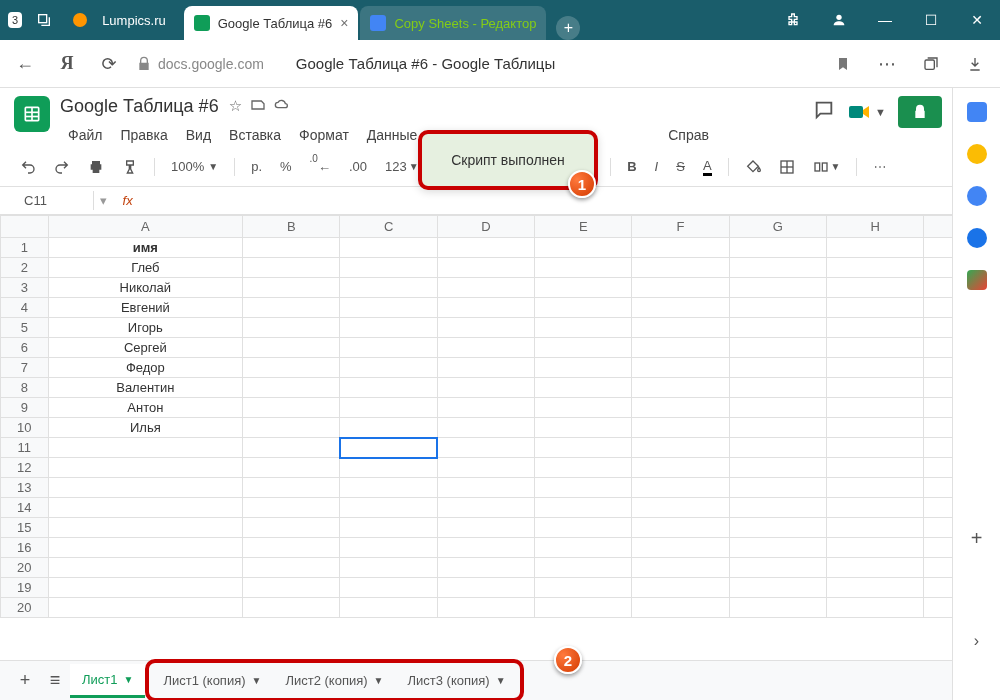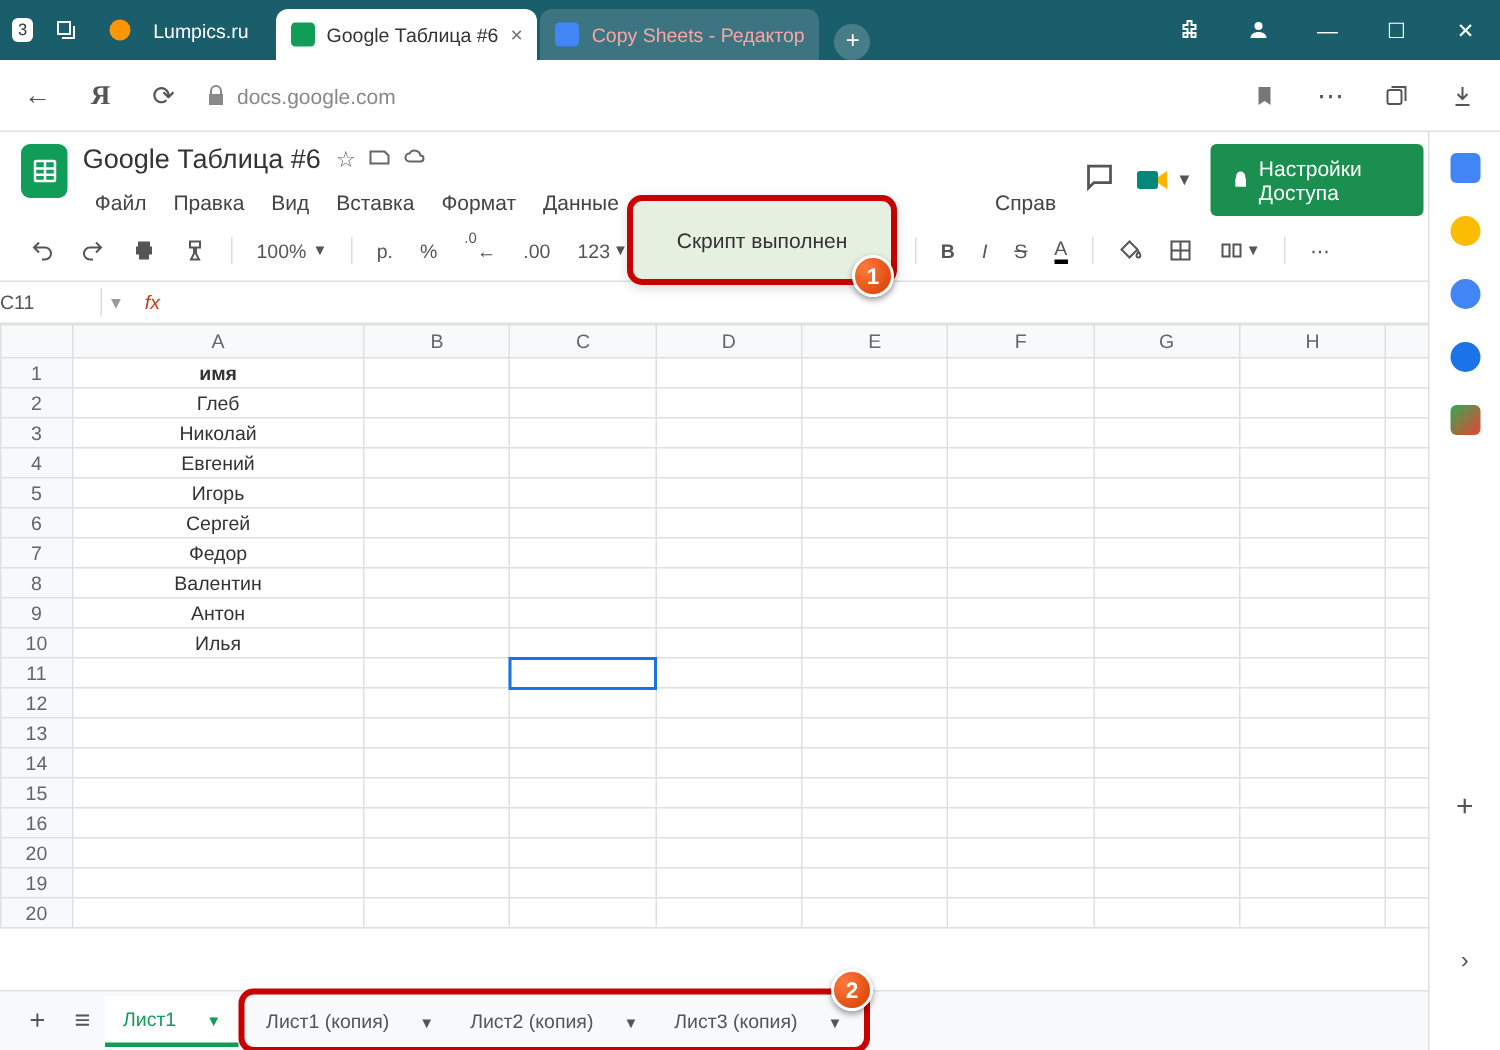--- a/index.html
+++ b/index.html
@@ -5,21 +5,21 @@
 * { box-sizing: border-box; margin: 0; padding: 0; font-family: Arial, sans-serif; }
 body { width: 1000px; height: 700px; overflow: hidden; background: #fff; position: relative; }
 
 .titlebar { height: 40px; background: #1a5d6b; display: flex; align-items: center; color: #fff; font-size: 13px; }
 .titlebar .tb-left { display: flex; align-items: center; gap: 8px; padding: 0 8px; }
 .titlebar .tb-icon { width: 28px; height: 28px; display: flex; align-items: center; justify-content: center; border-radius: 3px; }
 .tb-house { background: #fff; color: #333; font-size: 11px; border-radius: 4px; padding: 2px 4px; }
 .tb-orange { width: 14px; height: 14px; background: #ff9500; border-radius: 50%; }
 .titlebar .tabs { display: flex; align-items: flex-end; height: 100%; margin-left: 10px; }
 .tab { height: 34px; padding: 0 10px; display: flex; align-items: center; gap: 8px; font-size: 13px; border-radius: 8px 8px 0 0; margin-right: 2px; min-width: 160px; max-width: 200px; }
-.tab.inactive { background: rgba(255,255,255,0.15); color: #fca5a5; }
+.tab.inactive { background: rgba(255,255,255,0.15); color: #84cc16; }
 .tab.active { background: #fff; color: #333; }
 .tab-fav { width: 16px; height: 16px; border-radius: 3px; flex-shrink: 0; }
 .tab-close { font-size: 14px; color: inherit; opacity: 0.7; margin-left: auto; }
 .newtab { width: 24px; height: 24px; background: rgba(255,255,255,0.2); border-radius: 50%; display: flex; align-items: center; justify-content: center; margin-left: 8px; font-size: 16px; }
 .tb-right { margin-left: auto; display: flex; align-items: center; }
 .sys-btn { width: 46px; height: 40px; display: flex; align-items: center; justify-content: center; font-size: 14px; }
 
 .addr-bar { height: 48px; background: #fff; display: flex; align-items: center; padding: 0 10px; gap: 12px; font-size: 14px; color: #555; border-bottom: 1px solid #e0e0e0; }
 .addr-btn { width: 30px; height: 30px; display: flex; align-items: center; justify-content: center; font-size: 18px; color: #555; }
 .addr-url { display: flex; align-items: center; gap: 6px; color: #888; }
@@ -40,42 +40,42 @@
 .meet-ico { width: 24px; height: 24px; }
 .share-btn { background: #1a8f4f; color: #fff; padding: 8px 14px; border-radius: 4px; font-size: 14px; font-weight: 500; display: flex; align-items: center; gap: 6px; }
 .avatar { width: 32px; height: 32px; background: #2a2a2a; border-radius: 50%; }
 
 .toolbar { display: flex; align-items: center; padding: 6px 14px; gap: 6px; font-size: 13px; color: #555; border-bottom: 1px solid #e0e0e0; }
 .tb-btn { padding: 4px 6px; display: flex; align-items: center; }
 .tb-sep { width: 1px; height: 18px; background: #ddd; margin: 0 4px; }
 .tb-collapse { margin-left: auto; font-size: 16px; }
 
 .name-box-row { display: flex; align-items: center; padding: 4px 0; border-bottom: 1px solid #e0e0e0; font-size: 13px; }
-.name-box { width: 68px; padding: 2px 0; color: #555; border-right: 1px solid #ddd; }
+.name-box { width: 94px; padding: 2px 24px; color: #555; border-right: 1px solid #ddd; }
 .name-box-dd { padding: 0 6px; color: #999; }
 .fx-label { padding: 0 10px; color: #c2410c; font-style: italic; }
 
 .grid-area { position: relative; height: 425px; overflow: hidden; }
 .grid { border-collapse: collapse; table-layout: fixed; width: 100%; }
 .grid th, .grid td { border: 1px solid #e0e0e0; font-size: 13px; text-align: center; color: #333; }
 .grid th { background: #f8f9fa; font-weight: normal; color: #666; }
 .grid .corner { width: 44px; height: 22px; }
 .grid .col-head { height: 22px; }
 .grid .row-head { width: 44px; height: 20px; background: #f8f9fa; color: #666; }
 .grid td { height: 20px; }
 .grid .active-cell { outline: 2px solid #1a73e8; outline-offset: -1px; }
 .header-cell { font-weight: bold; }
 
 .toast { position: absolute; top: 130px; left: 418px; width: 180px; background: #e6f0e0; border: 4px solid #c80000; border-radius: 10px; padding: 18px 14px; font-size: 14px; color: #333; z-index: 50; text-align: center; box-shadow: 0 2px 8px rgba(0,0,0,0.15); }
 
 .callout { position: absolute; width: 28px; height: 28px; border-radius: 50%; background: radial-gradient(circle at 30% 30%, #ff7a3d, #d43a00); color: #fff; display: flex; align-items: center; justify-content: center; font-weight: bold; font-size: 15px; border: 2px solid #fff; box-shadow: 0 2px 4px rgba(0,0,0,0.4); z-index: 60; }
 
 .sheet-tabs { position: absolute; bottom: 0; left: 0; right: 48px; height: 40px; background: #f8f9fa; display: flex; align-items: center; padding: 0 10px; border-top: 1px solid #e0e0e0; font-size: 13px; }
 .st-btn { width: 30px; height: 30px; display: flex; align-items: center; justify-content: center; color: #555; font-size: 18px; }
-.sheet-tab { padding: 8px 12px; display: flex; align-items: flex-end; gap: 20px; color: #555; }
+.sheet-tab { padding: 8px 12px; display: flex; align-items: center; gap: 6px; color: #555; }
 .sheet-tab.active { color: #0f9d58; font-weight: 500; border-bottom: 3px solid #0f9d58; background: #fff; }
 .sheet-dd { font-size: 10px; }
 .copies-box { border: 4px solid #c80000; border-radius: 10px; display: flex; padding: 2px; }
 
 .side-panel { position: absolute; right: 0; top: 88px; bottom: 0; width: 48px; background: #fff; border-left: 1px solid #e0e0e0; display: flex; flex-direction: column; align-items: center; padding-top: 14px; gap: 22px; }
 .sp-icon { width: 20px; height: 20px; border-radius: 4px; }
 .sp-plus { margin-top: auto; margin-bottom: 60px; color: #555; font-size: 20px; }
 
 svg.ico { width: 16px; height: 16px; }
 </style>
@@ -129,20 +129,21 @@
 <div class="addr-bar">
   <div class="addr-btn">←</div>
   <div class="addr-btn" style="font-family:serif;font-weight:bold;">Я</div>
   <div class="addr-btn">⟳</div>
   <div class="addr-url">
     <svg class="ico" viewBox="0 0 24 24" fill="#888">
         <path d="M6 10V7a6 6 0 1112 0v3h1v11H5V10h1zm2 0h8V7a4 4 0 10-8 0v3z"></path>
       </svg>
     <span>docs.google.com</span>
   </div>
+  <span class="page-title-txt">Google Таблица #6 - Google Таблицы</span>
   <div class="addr-right">
     <div class="addr-btn">
         <svg class="ico" viewBox="0 0 24 24" fill="#777">
           <path d="M6 3h12v18l-6-4-6 4z"></path>
         </svg>
       </div>
     <div class="addr-btn">⋯</div>
     <div class="addr-btn">
         <svg class="ico" viewBox="0 0 24 24" fill="none" stroke="#555" stroke-width="2">
           <rect x="3" y="6" width="14" height="14" rx="2"></rect>
@@ -198,21 +199,20 @@
       <svg class="meet-ico" viewBox="0 0 24 24">
           <rect x="2" y="6" width="14" height="12" rx="2" fill="#00897b"></rect>
           <path d="M16 10l6-4v12l-6-4z" fill="#ffb300"></path>
         </svg>
       <span style="font-size:11px;color:#555">▼</span>
     </div>
     <div class="share-btn">
       <svg class="ico" viewBox="0 0 24 24" fill="#fff">
           <path d="M6 10V7a6 6 0 1112 0v3h1v11H5V10h1z"></path>
         </svg>
-      <span>Настройки Доступа</span>
     </div>
     <div class="avatar"></div>
   </div>
 </div>
 
 <div class="toolbar">
   <div class="tb-btn">
       <svg class="ico" viewBox="0 0 24 24" fill="none" stroke="#555" stroke-width="2">
         <path d="M9 14l-5-5 5-5M4 9h11a6 6 0 010 12h-3"></path>
       </svg>

